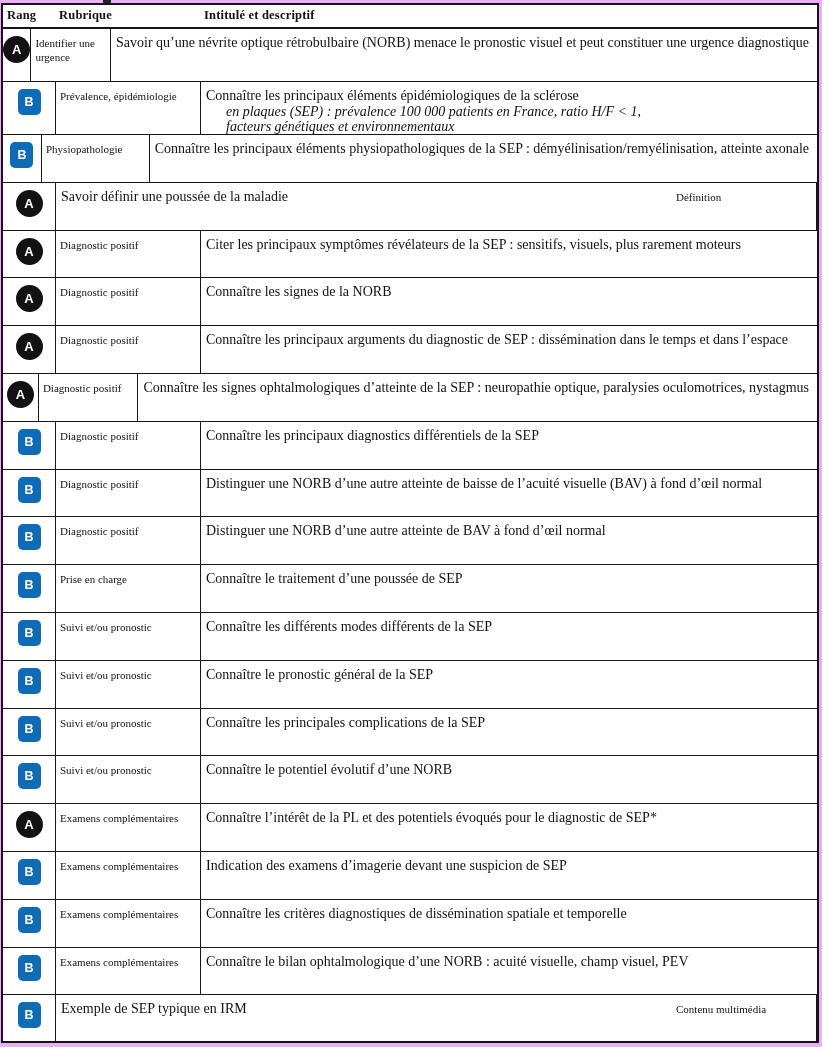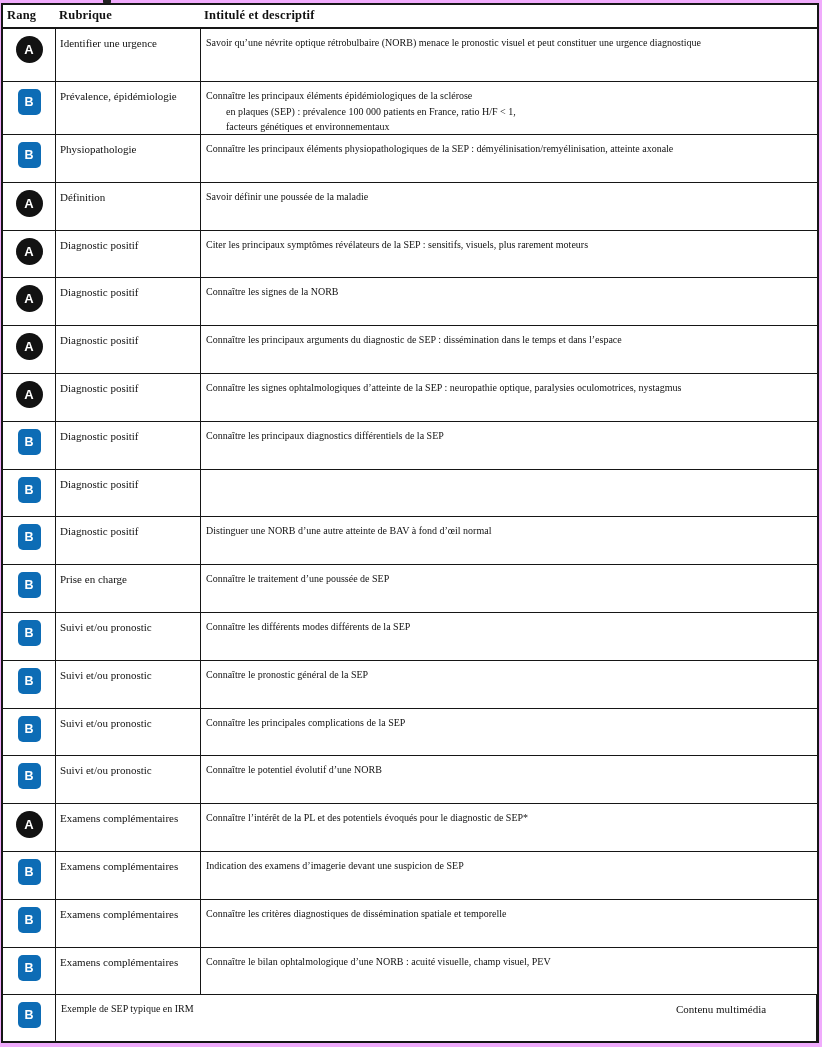--- a/index.html
+++ b/index.html
@@ -77,25 +77,25 @@
   .c-rubric {
     width: 145px;
     border-right: 1.5px solid #161616;
     padding: 7px 2px 0 4px;
     font-size: 11px;
     line-height: 14px;
   }
   .c-desc {
     flex: 1;
     padding: 6px 8px 0 5px;
-    font-size: 10px;
+    font-size: 14px;
     line-height: 15.5px;
   }
   .desc-line { white-space: nowrap; }
-  .desc-line.cont { padding-left: 20px; }
+  .desc-line.cont { padding-left: 20px; font-style: italic; }
 
   .badge {
     margin-top: 7px;
     display: flex;
     align-items: center;
     justify-content: center;
     color: #ffffff;
     font-family: "Liberation Sans", "DejaVu Sans", sans-serif;
     font-weight: bold;
     font-size: 13px;
@@ -160,26 +160,26 @@
     </div>
     <div class="cell c-desc">
             <div class="desc-line">Connaître les principaux éléments physiopathologiques de la SEP : démyélinisation/remyélinisation, atteinte axonale</div>
           </div>
   </div>
 
   <div class="row">
     <div class="cell c-rank">
       <span class="badge badge-a" style="background: rgb(18, 18, 18);">A</span>
     </div>
+    <div class="cell c-desc">
+            <div class="desc-line">Savoir définir une poussée de la maladie</div>
+          </div>
     <div class="cell c-rubric">
       <span>Définition</span>
     </div>
-    <div class="cell c-desc">
-            <div class="desc-line">Savoir définir une poussée de la maladie</div>
-          </div>
   </div>
 
   <div class="row">
     <div class="cell c-rank">
       <span class="badge badge-a" style="background: rgb(18, 18, 18);">A</span>
     </div>
     <div class="cell c-rubric">
       <span>Diagnostic positif</span>
     </div>
     <div class="cell c-desc">
@@ -235,20 +235,23 @@
           </div>
   </div>
 
   <div class="row">
     <div class="cell c-rank">
       <span class="badge badge-b" style="background: rgb(13, 108, 181);">B</span>
     </div>
     <div class="cell c-rubric">
       <span>Diagnostic positif</span>
     </div>
+    <div class="cell c-desc">
+            <div class="desc-line">Distinguer une NORB d’une autre atteinte de baisse de l’acuité visuelle (BAV) à fond d’œil normal</div>
+          </div>
   </div>
 
   <div class="row">
     <div class="cell c-rank">
       <span class="badge badge-b" style="background: rgb(13, 108, 181);">B</span>
     </div>
     <div class="cell c-rubric">
       <span>Diagnostic positif</span>
     </div>
     <div class="cell c-desc">

